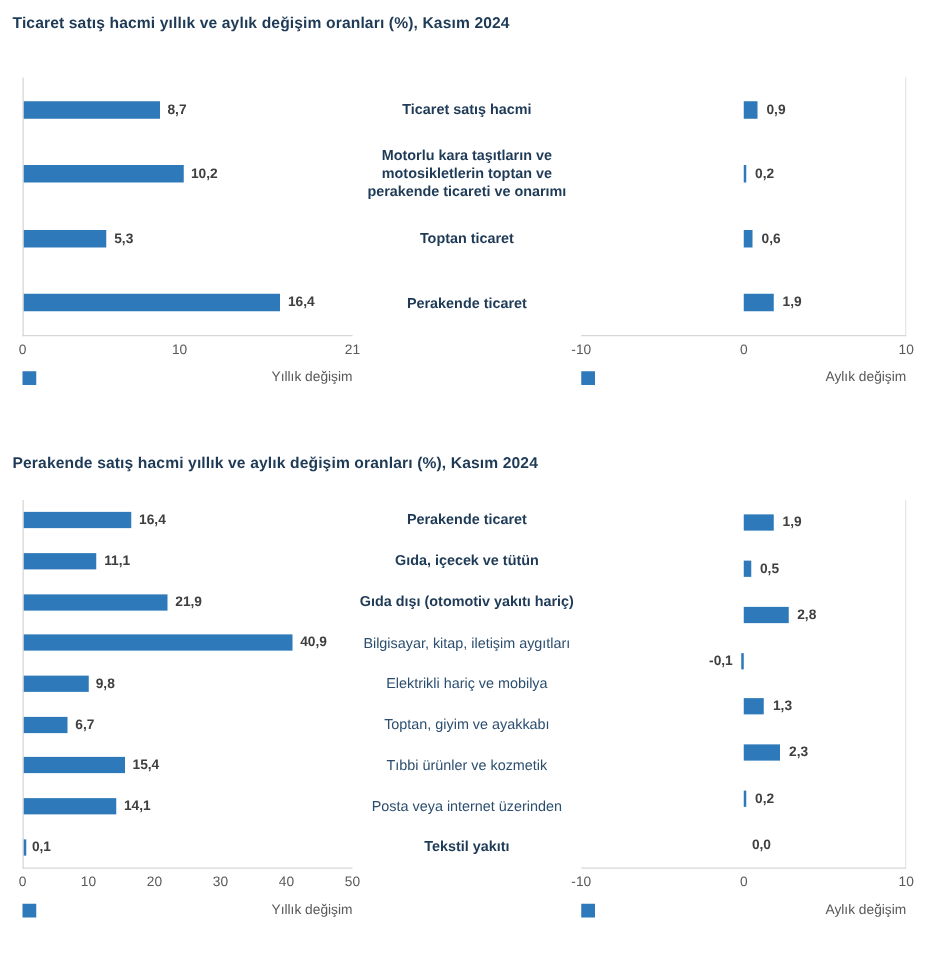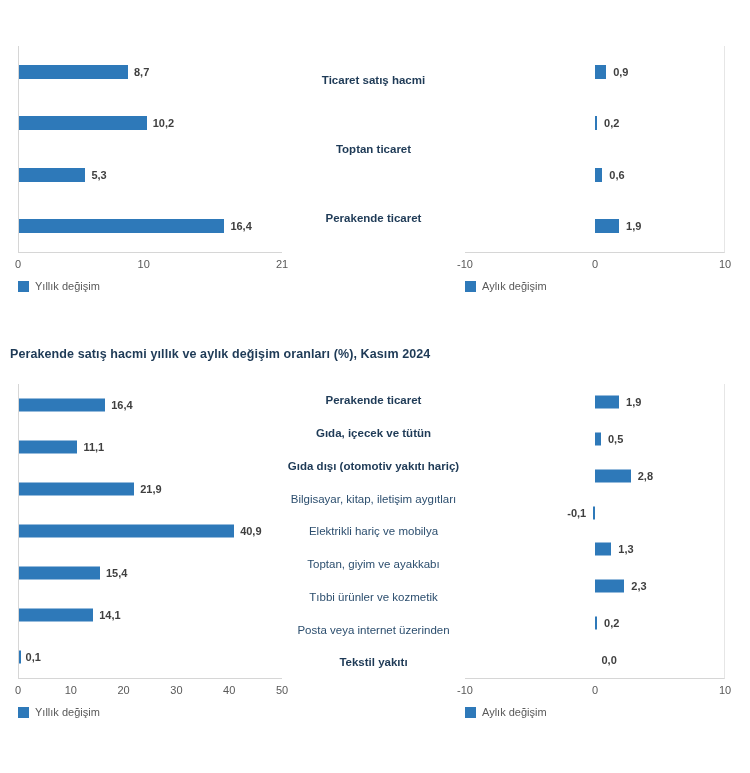--- a/index.html
+++ b/index.html
@@ -44,32 +44,33 @@
     color:#2c4e6e;
   }
   .cat.b { font-weight:bold; color:#1e3a56; }
   .axis { position:relative; height:18px; }
   .axis-spacer { height:18px; }
   .tick {
     position:absolute; top:5px; transform:translateX(-50%);
     font-size:11px; color:#595959; white-space:nowrap;
   }
   .legend {
-    display:flex; align-items:center; justify-content:flex-start;
+    display:flex; align-items:center; justify-content:space-between;
     height:16px; margin-top:7px;
   }
   .legend-spacer { height:16px; margin-top:7px; }
   .sq { width:11px; height:11px; display:inline-block; margin-right:6px; }
   .ltext { font-size:11px; color:#595959; }
 </style>
 </head>
 <body>
 
 <div class="page">
 
+  <h2 class="chart-title">Ticaret satış hacmi yıllık ve aylık değişim oranları (%), Kasım 2024</h2>
   <div class="chart-grid s1">
     <div class="plot plot-left">
         <div class="prow">
           <div class="bar" style="background: rgb(46, 121, 185); width: 41.4286%; left: 0px;"></div>
           <span class="val" style="left: calc(41.4286% + 6px);">8,7</span>
         </div>
         <div class="prow">
           <div class="bar" style="background: rgb(46, 121, 185); width: 48.5714%; left: 0px;"></div>
           <span class="val" style="left: calc(48.5714% + 6px);">10,2</span>
         </div>
@@ -77,20 +78,21 @@
           <div class="bar" style="background: rgb(46, 121, 185); width: 25.2381%; left: 0px;"></div>
           <span class="val" style="left: calc(25.2381% + 6px);">5,3</span>
         </div>
         <div class="prow">
           <div class="bar" style="background: rgb(46, 121, 185); width: 78.0952%; left: 0px;"></div>
           <span class="val" style="left: calc(78.0952% + 6px);">16,4</span>
         </div>
       </div>
     <div class="labels">
         <div class="cat b">Ticaret satış hacmi</div>
+        <div class="cat b">Motorlu kara taşıtların ve motosikletlerin toptan ve perakende ticareti ve onarımı</div>
         <div class="cat b">Toptan ticaret</div>
         <div class="cat b">Perakende ticaret</div>
       </div>
     <div class="plot plot-right">
         <div class="prow">
           <div class="bar" style="background: rgb(46, 121, 185); width: 4.5%; left: 50%;"></div>
           <span class="val" style="left: calc(54.5% + 7px);">0,9</span>
         </div>
         <div class="prow">
           <div class="bar" style="background: rgb(46, 121, 185); width: 1%; left: 50%;"></div>
@@ -138,20 +140,28 @@
           <div class="bar" style="background: rgb(46, 121, 185); width: 22.2%; left: 0px;"></div>
           <span class="val" style="left: calc(22.2% + 6px);">11,1</span>
         </div>
         <div class="prow">
           <div class="bar" style="background: rgb(46, 121, 185); width: 43.8%; left: 0px;"></div>
           <span class="val" style="left: calc(43.8% + 6px);">21,9</span>
         </div>
         <div class="prow">
           <div class="bar" style="background: rgb(46, 121, 185); width: 81.8%; left: 0px;"></div>
           <span class="val" style="left: calc(81.8% + 6px);">40,9</span>
+        </div>
+        <div class="prow">
+          <div class="bar" style="background: rgb(46, 121, 185); width: 19.6%; left: 0px;"></div>
+          <span class="val" style="left: calc(19.6% + 6px);">9,8</span>
+        </div>
+        <div class="prow">
+          <div class="bar" style="background: rgb(46, 121, 185); width: 13.4%; left: 0px;"></div>
+          <span class="val" style="left: calc(13.4% + 6px);">6,7</span>
         </div>
         <div class="prow">
           <div class="bar" style="background: rgb(46, 121, 185); width: 30.8%; left: 0px;"></div>
           <span class="val" style="left: calc(30.8% + 6px);">15,4</span>
         </div>
         <div class="prow">
           <div class="bar" style="background: rgb(46, 121, 185); width: 28.2%; left: 0px;"></div>
           <span class="val" style="left: calc(28.2% + 6px);">14,1</span>
         </div>
         <div class="prow">

